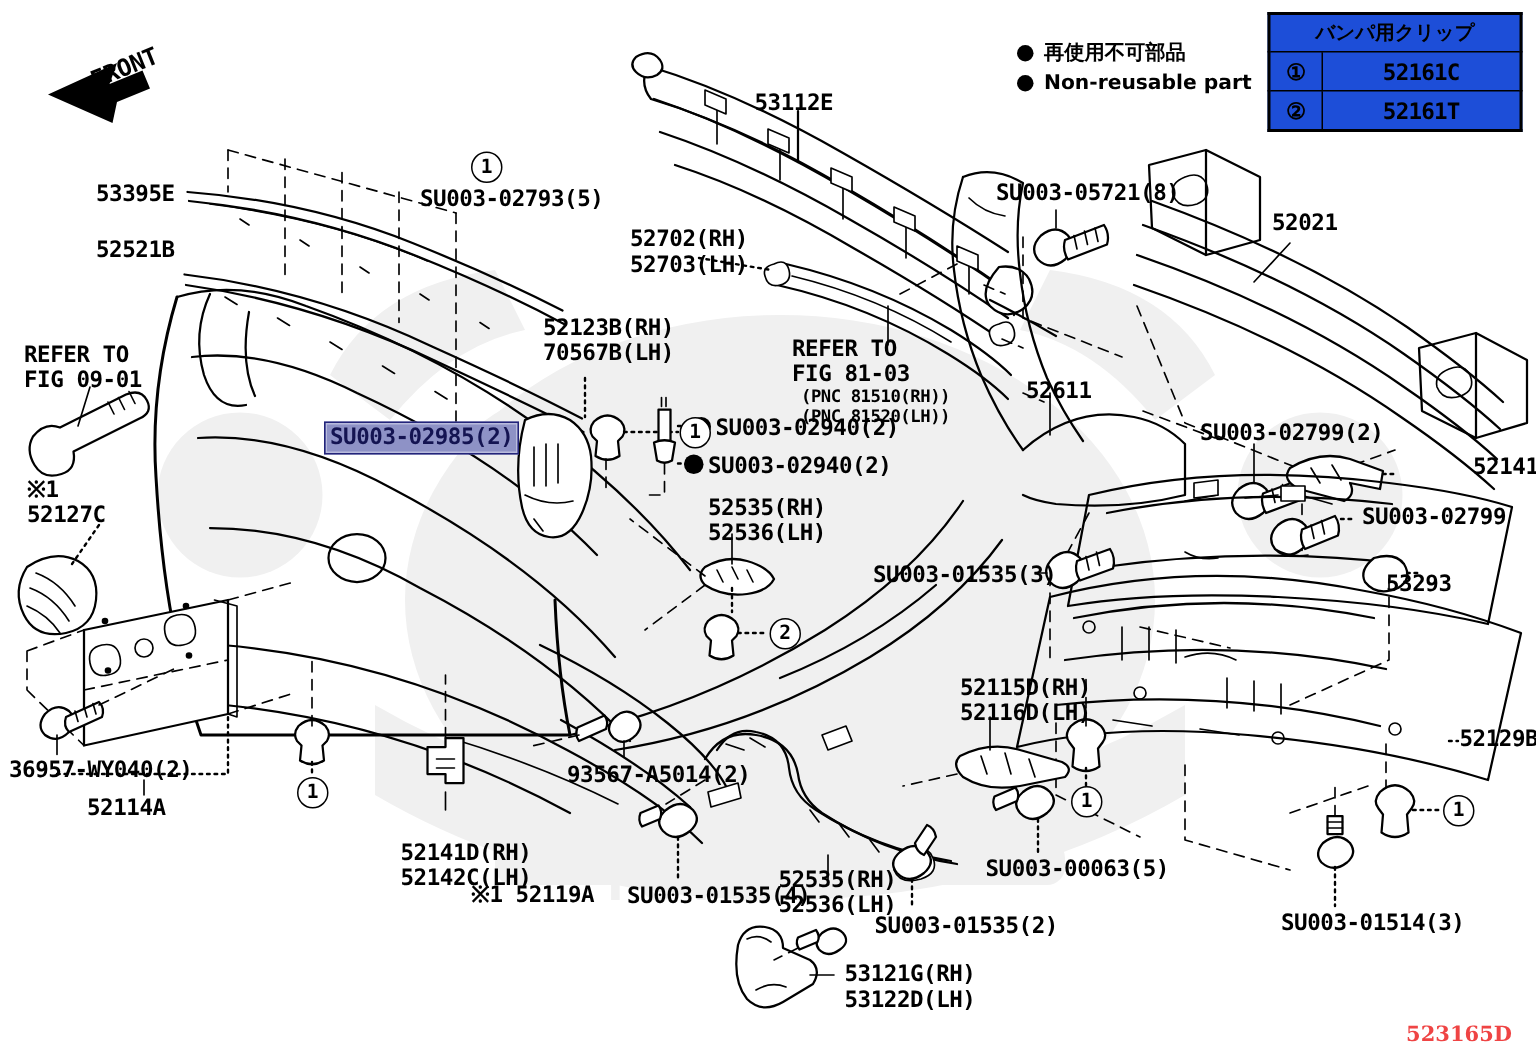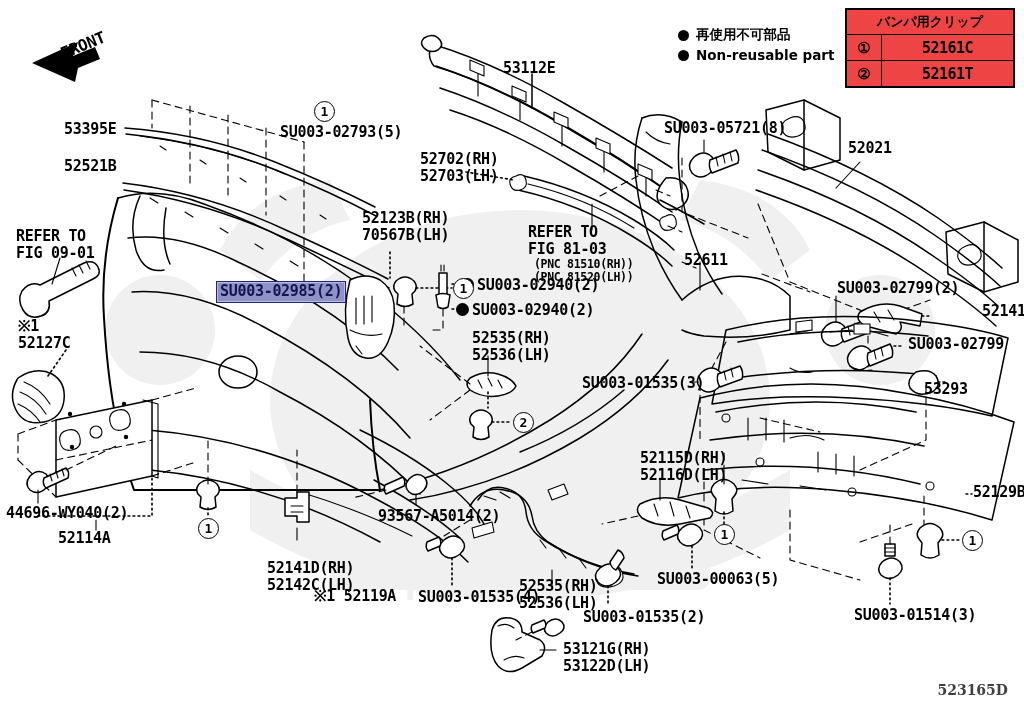--- a/index.html
+++ b/index.html
@@ -34,21 +34,21 @@
   .hl{
     background:#8e92c6;
     border:1.5px solid #23247a;
     color:#141452;
     padding:1px 3px 2px 3px;
     box-shadow:0 0 0 1px #b9bcdd inset;
   }
   
   #clip-table{
     position:absolute;left:845px;top:8px;width:170px;
-    border:2px solid #000;border-collapse:collapse;background:#ef4444;
+    border:2px solid #000;border-collapse:collapse;background:#1d4ed8;
   }
   #clip-table td,#clip-table th{
     border:1px solid #000;
     text-align:center;
     font-family:"DejaVu Sans Mono","Liberation Mono",monospace;
     font-weight:700;
     color:#000;
     padding:1px 0;
   }
   #clip-table .head{
@@ -84,21 +84,21 @@
   }
   
   #footer-note{
     position:absolute;left:46px;top:660px;
     font-family:"DejaVu Sans","Liberation Sans",sans-serif;
     font-weight:700;font-size:13.5px;color:#000;white-space:pre;
   }
   #diag-no{
     position:absolute;right:16px;top:682px;
     font-family:"DejaVu Serif","Liberation Serif",serif;
-    font-weight:700;font-size:14px;color:#404040;letter-spacing:0px;
+    font-weight:700;font-size:14px;color:#ef4444;letter-spacing:0px;
   }
   
   svg.art{position:absolute;left:0;top:0;width:1024px;height:707px;overflow:visible;}
   svg.art{pointer-events:none;}
   .wm{fill:#f0f0f0;}
   .ln{fill:none;stroke:#000;stroke-width:1.5;stroke-linecap:round;stroke-linejoin:round;}
   .ln-t{fill:none;stroke:#000;stroke-width:1.1;stroke-linecap:round;stroke-linejoin:round;}
   .ln-h{fill:none;stroke:#000;stroke-width:2;stroke-linecap:round;stroke-linejoin:round;}
   .fillw{fill:#fff;stroke:#000;stroke-width:1.5;stroke-linejoin:round;}
   .fillw-t{fill:#fff;stroke:#000;stroke-width:1.1;stroke-linejoin:round;}
@@ -510,21 +510,21 @@
   </tbody>
     </table>
 
   <div class="lbl" style="left:64px;top:121px;">53395E</div>
   <div class="lbl" style="left:64px;top:158px;">52521B</div>
   <div class="lbl" style="left:280px;top:124px;">SU003-02793(5)</div>
   <div class="lbl" style="left:16px;top:228px;">REFER TO
 FIG 09-01</div>
   <div class="lbl" style="left:18px;top:318px;">※1
 52127C</div>
-  <div class="lbl" style="left:6px;top:505px;">44696-WY040(2)</div>
+  <div class="lbl" style="left:6px;top:505px;">36957-WY040(2)</div>
   <div class="lbl" style="left:58px;top:530px;">52114A</div>
 
   <div class="lbl hl" style="left:216px;top:269px;margin-top:12px;">SU003-02985(2)</div>
 
   <div class="lbl" style="left:362px;top:210px;">52123B(RH)
 70567B(LH)</div>
   <div class="lbl" style="left:503px;top:60px;">53112E</div>
   <div class="lbl" style="left:420px;top:151px;">52702(RH)
 52703(LH)</div>
   <div class="lbl" style="left:528px;top:224px;">REFER TO
@@ -535,21 +535,21 @@
   <div class="lbl" style="left:472px;top:302px;">SU003-02940(2)</div>
   <div class="lbl" style="left:472px;top:330px;">52535(RH)
 52536(LH)</div>
 
   <div class="bdot" style="left:461px;top:278px;"></div>
   <div class="bdot" style="left:456px;top:303px;"></div>
 
   <div class="lbl" style="left:664px;top:120px;">SU003-05721(8)</div>
   <div class="lbl" style="left:848px;top:140px;">52021</div>
   <div class="lbl" style="left:684px;top:252px;">52611</div>
-  <div class="lbl" style="left:837px;top:280px;text-align:center;">SU003-02799(2)</div>
+  <div class="lbl" style="left:800px;top:280px;text-align:center;">SU003-02799(2)</div>
   <div class="lbl" style="left:982px;top:303px;">52141B</div>
   <div class="lbl" style="left:908px;top:336px;">SU003-02799</div>
   <div class="lbl" style="left:582px;top:375px;">SU003-01535(3)</div>
   <div class="lbl" style="left:924px;top:381px;">53293</div>
   <div class="lbl" style="left:640px;top:450px;">52115D(RH)
 52116D(LH)</div>
   <div class="lbl" style="left:973px;top:484px;">52129B</div>
 
   <div class="lbl" style="left:378px;top:508px;">93567-A5014(2)</div>
   <div class="lbl" style="left:267px;top:541px;margin-top:19px;">52141D(RH)

